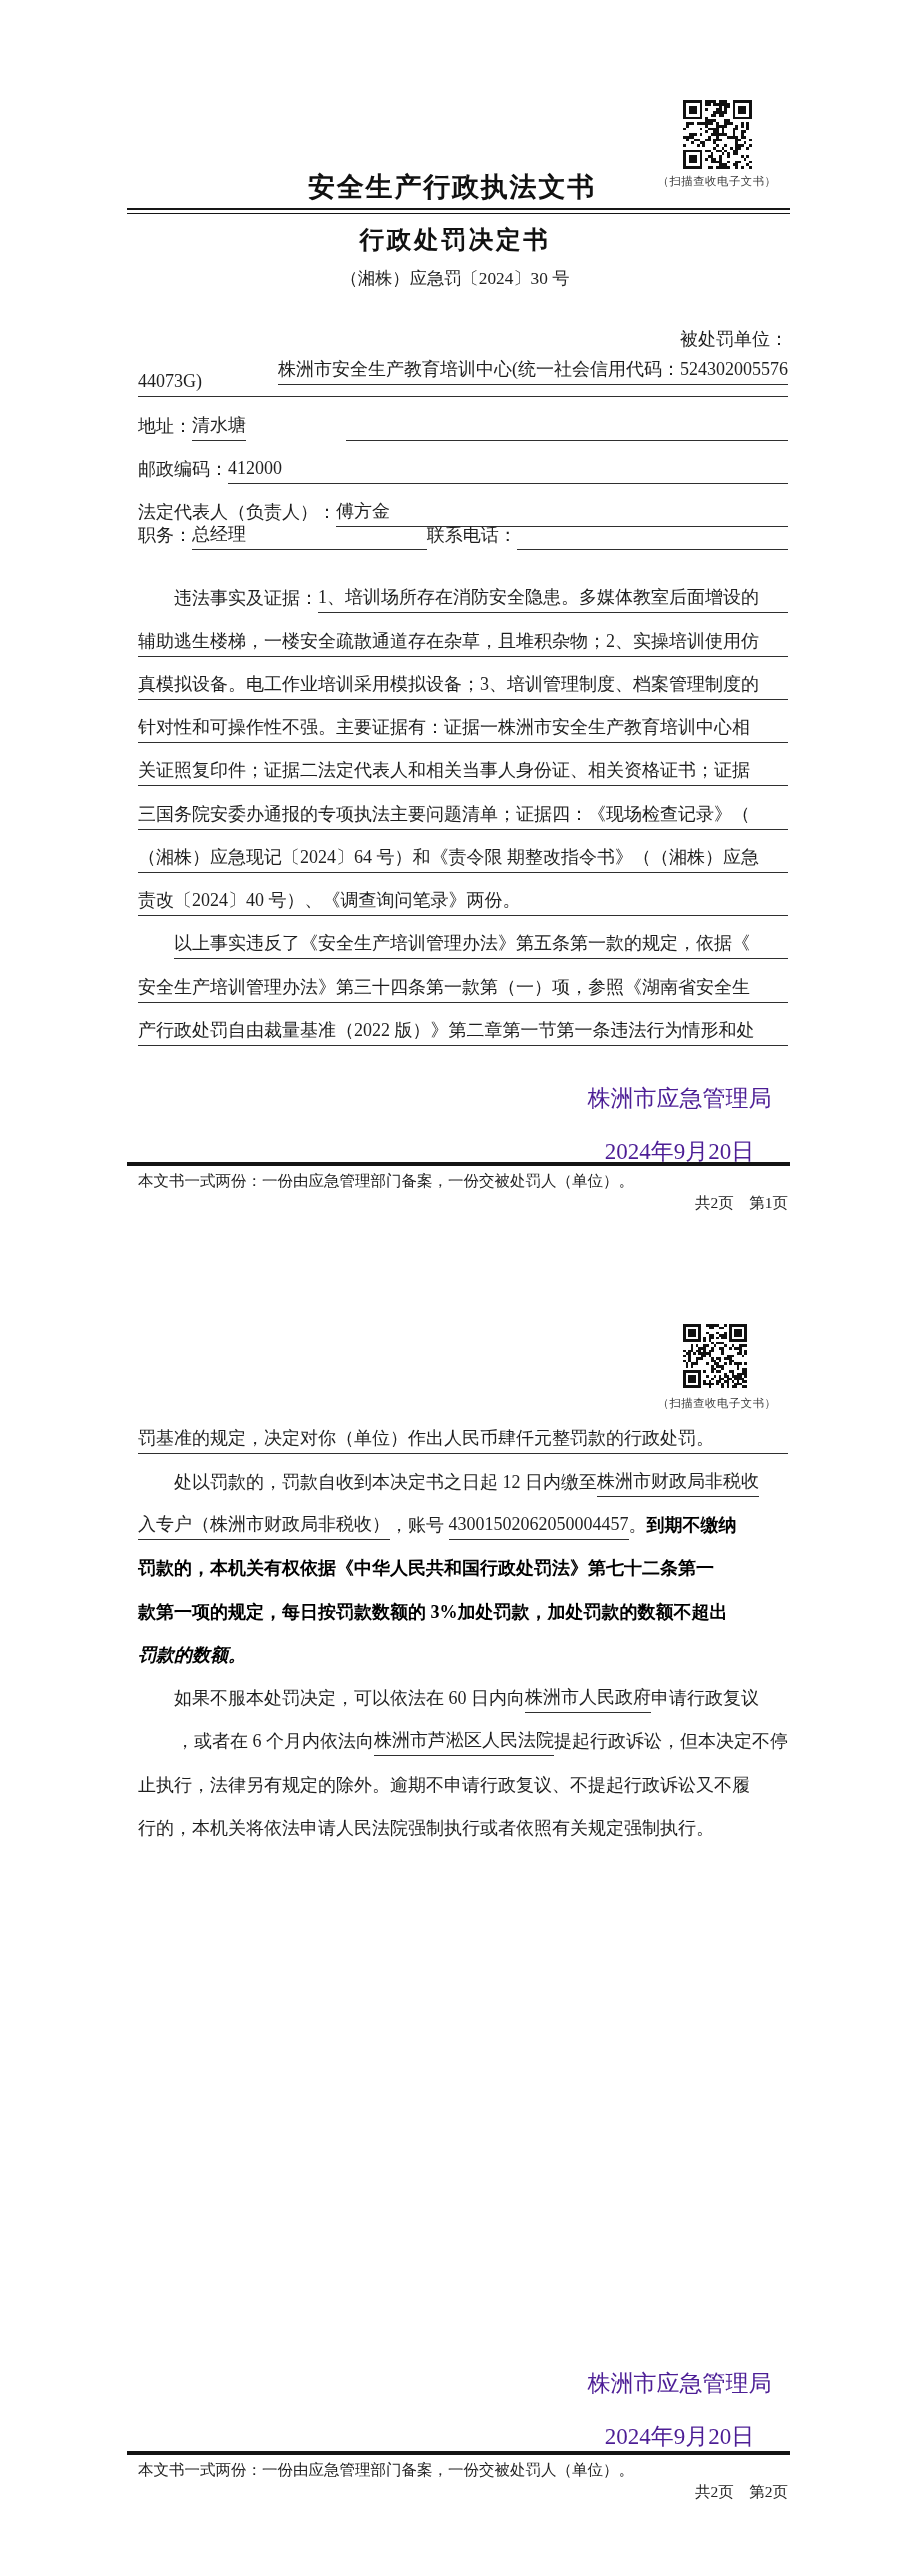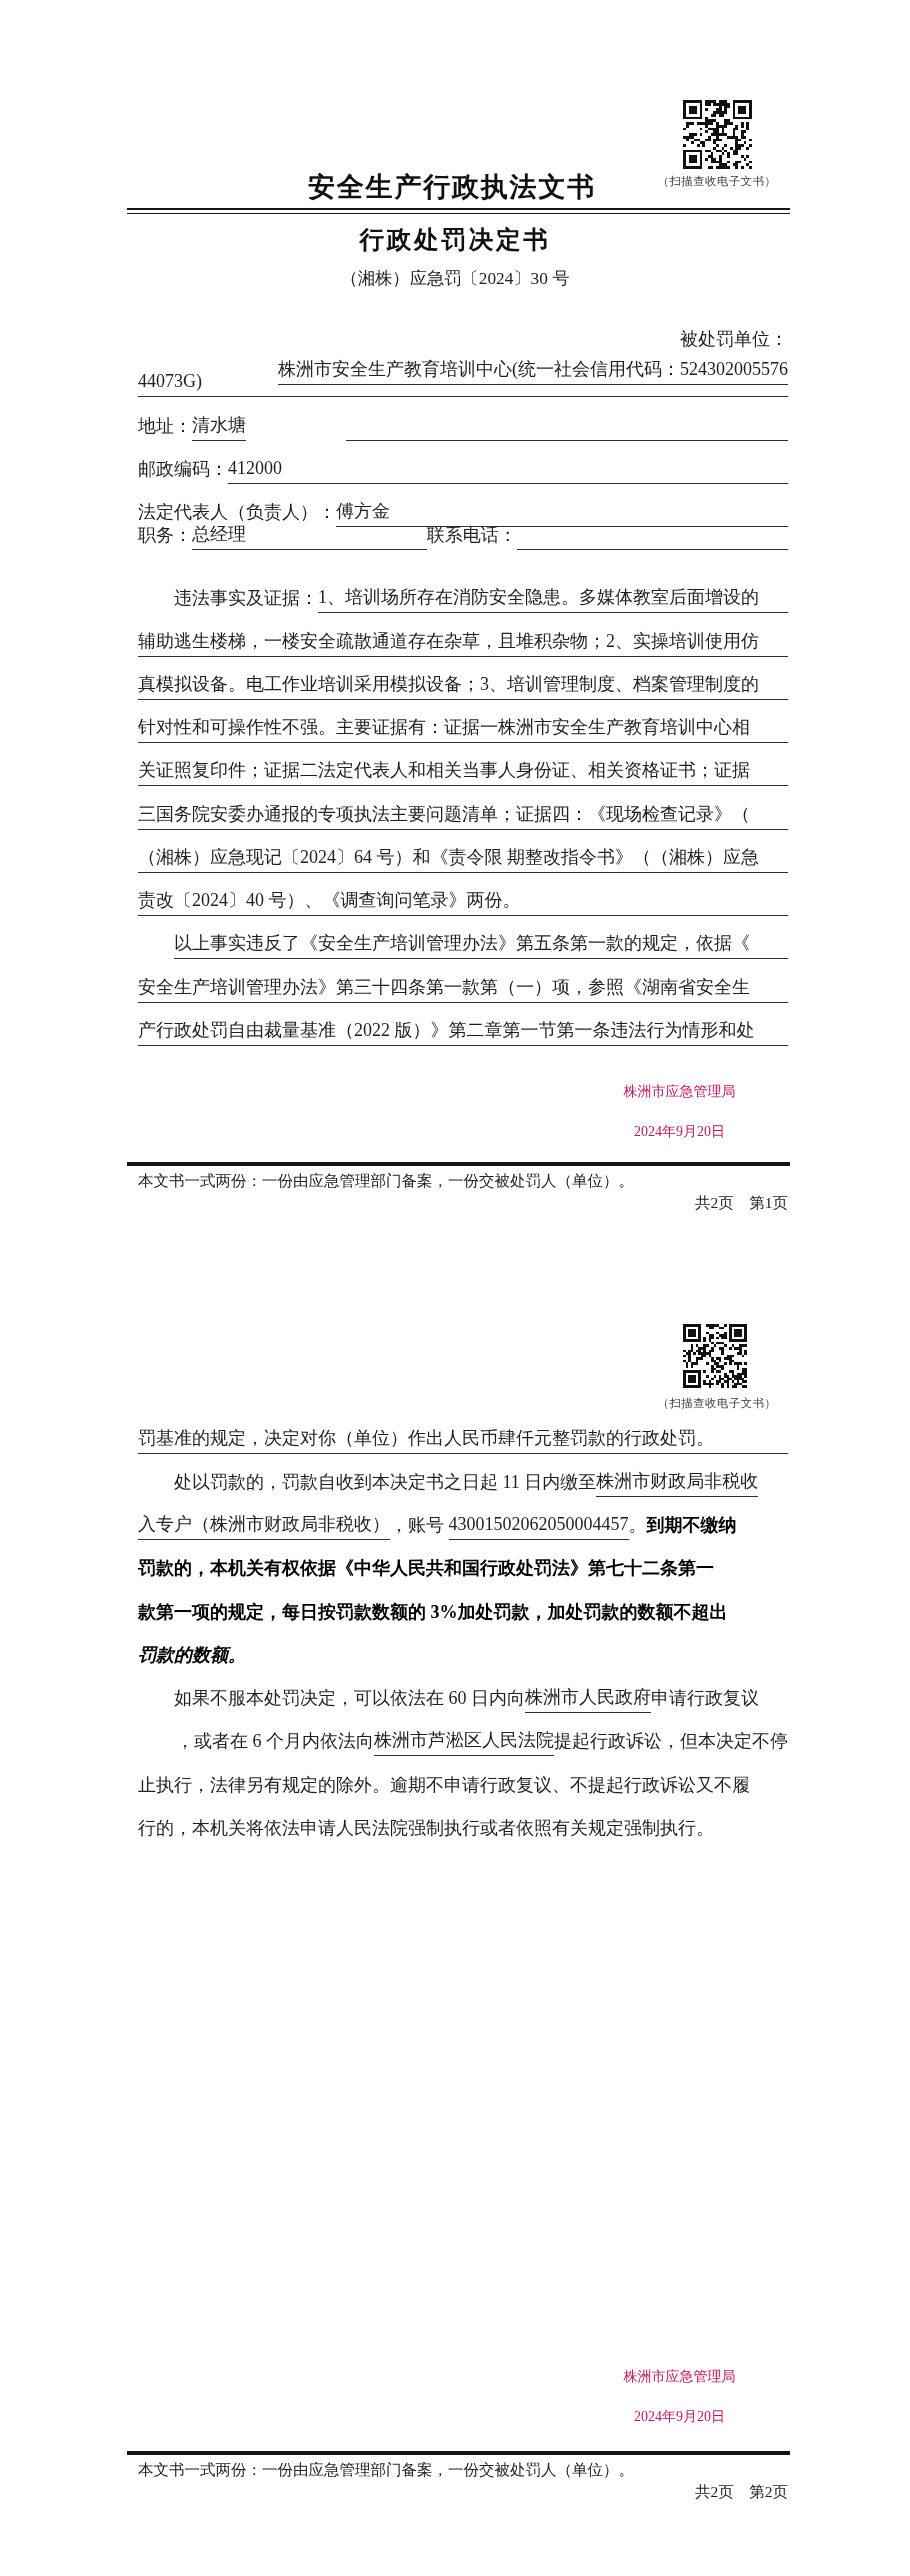--- a/index.html
+++ b/index.html
@@ -27,21 +27,21 @@
   
   .line{position:absolute;left:138px;width:650px;height:30px;display:flex;align-items:flex-end;white-space:pre;}
   .line span{display:block;height:30px;line-height:30px;font-size:18px;}
   .u{border-bottom:1.4px solid #2f2f2f;}
   .b{font-weight:bold;color:#000;}
   .fill{flex:1 1 auto;}
   .ind{width:36px;flex:0 0 36px;}
   .gap{flex:0 0 auto;}
 
   
-  .sig{position:absolute;width:273px;text-align:center;font-size:14px;color:#be185d;}
+  .sig{position:absolute;width:273px;text-align:center;font-size:23px;color:#4c1d95;}
   .sig .sig-date{margin-top:22px;}
   #sig1{left:543px;top:1083px;}
   #sig2{left:543px;top:2368px;}
 
   
   .footrule{position:absolute;left:127px;width:663px;height:3.6px;background:#141414;}
   #frule1{top:1162px;}
   #frule2{top:2451px;}
   .footnote{position:absolute;left:138px;width:650px;font-size:15.5px;color:#222;}
   #fnote1{top:1171px;}
@@ -485,21 +485,21 @@
         <rect x="20" y="2" width="3" height="3" fill="#111"></rect>
         <rect x="0" y="18" width="7" height="7" fill="#111"></rect>
         <rect x="1" y="19" width="5" height="5" fill="#fff"></rect>
         <rect x="2" y="20" width="3" height="3" fill="#111"></rect>
       </svg>
     </div>
   <div class="qr-caption" id="qrcap2">（扫描查收电子文书）</div>
 
   <div>
       <div class="line" style="top: 1424px;"><span class="u">罚基准的规定，决定对你（单位）作出人民币肆仟元整罚款的行政处罚。</span><span class="fill u" style="flex-grow: 1;"></span></div>
-      <div class="line" style="top: 1467px;"><span class="ind"></span><span>处以罚款的，罚款自收到本决定书之日起 11 日内缴至</span><span class="u">株洲市财政局非税收</span></div>
+      <div class="line" style="top: 1467px;"><span class="ind"></span><span>处以罚款的，罚款自收到本决定书之日起 12 日内缴至</span><span class="u">株洲市财政局非税收</span></div>
       <div class="line" style="top: 1510px;"><span class="u">入专户（株洲市财政局非税收）</span><span>，账号 </span><span class="u">43001502062050004457</span><span>。</span><span class="b">到期不缴纳</span></div>
       <div class="line" style="top: 1553px;"><span class="b">罚款的，本机关有权依据《中华人民共和国行政处罚法》第七十二条第一</span></div>
       <div class="line" style="top: 1597px;"><span class="b">款第一项的规定，每日按罚款数额的 3%加处罚款，加处罚款的数额不超出</span></div>
       <div class="line" style="top: 1640px; font-style: italic;"><span class="b">罚款的数额。</span></div>
       <div class="line" style="top: 1683px;"><span class="ind"></span><span>如果不服本处罚决定，可以依法在 60 日内向</span><span class="u">株洲市人民政府</span><span>申请行政复议</span></div>
       <div class="line" style="top: 1726px; justify-content: flex-end;"><span>，或者在 6 个月内依法向</span><span class="u">株洲市芦淞区人民法院</span><span>提起行政诉讼，但本决定不停</span></div>
       <div class="line" style="top: 1770px;"><span>止执行，法律另有规定的除外。逾期不申请行政复议、不提起行政诉讼又不履</span></div>
       <div class="line" style="top: 1813px; align-items: flex-end;"><span>行的，本机关将依法申请人民法院强制执行或者依照有关规定强制执行。</span></div>
     </div>
 

